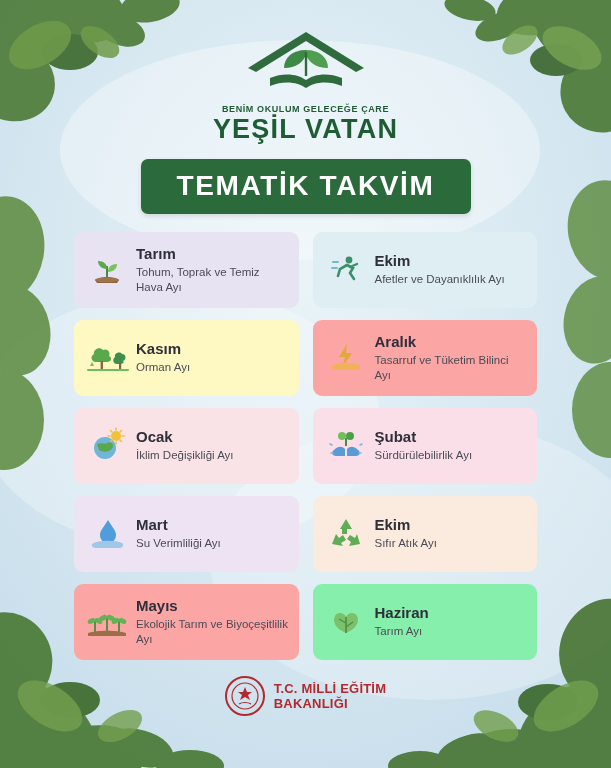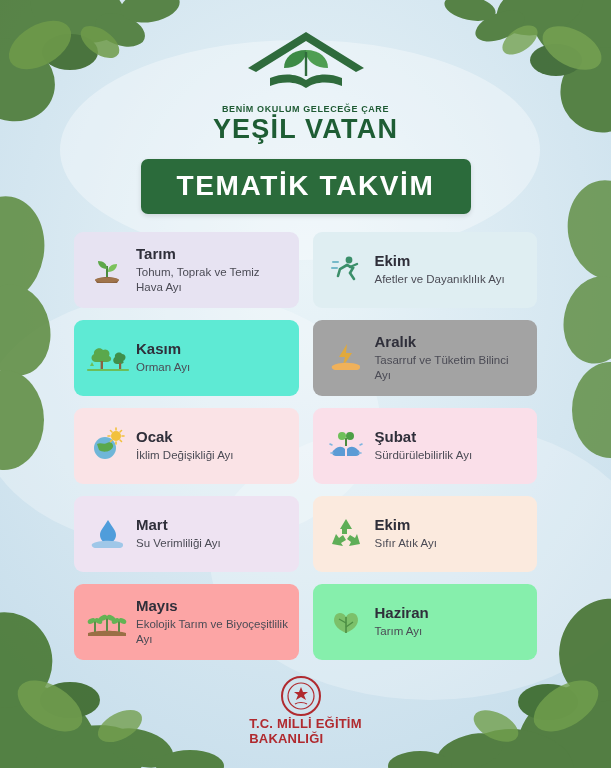--- a/index.html
+++ b/index.html
@@ -79,21 +79,20 @@
   .card .m-desc {
     font-size: 11.5px; color: #4b4b55; line-height: 1.28;
   }
 
   
   .footer {
     margin-top: 16px;
     display: flex;
     align-items: center;
     justify-content: center;
-    flex-direction: column;
   }
   .seal {
     width: 40px; height: 40px; border-radius: 50%;
     border: 2px solid #b02a2f;
     display: flex; align-items: center; justify-content: center;
     margin-right: 9px;
   }
   .ministry {
     color: #b02a2f; font-weight: bold; font-size: 13px; line-height: 1.18;
     letter-spacing: .2px;
@@ -230,36 +229,36 @@
           <path d="M24 17 L31 14" stroke="#3b8f6a" stroke-width="2.4" fill="none" stroke-linecap="round"></path>
           <path d="M7 12 L12 12 M6 18 L11 18" stroke="#75b9c9" stroke-width="2" stroke-linecap="round"></path>
         </svg>
       </span>
       <span class="txt">
         <span class="m-title" style="display:block">Ekim</span>
         <span class="m-desc" style="display:block">Afetler ve Dayanıklılık Ayı</span>
       </span>
     </div>
 
-    <div class="card" style="background:#5eead4">
+    <div class="card" style="background:#fef9c3">
       <svg class="ic" width="46" height="40" viewBox="0 0 46 40">
         <path d="M12 24 C7 24 6 18 10 16 C9 11 16 8 19 12 C23 10 27 14 25 18 C29 20 27 24 23 24 Z" fill="#5aa84c"></path>
         <rect x="16.6" y="23" width="2.4" height="8" fill="#8a6240"></rect>
         <path d="M33 26 C29 26 28 21 31 19 C30 15 36 13 38 16 C42 16 43 21 39 23 C41 25 38 26 36 26 Z" fill="#3f8f4a"></path>
         <rect x="35" y="25" width="2.2" height="7" fill="#8a6240"></rect>
         <path d="M4 32 L44 32" stroke="#6cbf5a" stroke-width="2.2" stroke-linecap="round"></path>
         <path d="M6 28 l2 -4 2 4 z" fill="#6cbf5a"></path>
       </svg>
       <span class="txt">
         <span class="m-title" style="display:block">Kasım</span>
         <span class="m-desc" style="display:block">Orman Ayı</span>
       </span>
     </div>
 
-    <div class="card" style="background:#a3a3a3">
+    <div class="card" style="background:#fca5a5">
       <span class="ic">
         <svg width="40" height="40" viewBox="0 0 40 40">
           <path d="M21 6 L13 19 L19 19 L16 30 L26 15 L20 15 Z" fill="#e0a93c"></path>
           <path d="M6 28 C12 24 26 24 33 27 C35 28 34 32 31 32 L10 32 C7 32 5 30 6 28 Z" fill="#f0b15a"></path>
         </svg>
       </span>
       <span class="txt">
         <span class="m-title" style="display:block">Aralık</span>
         <span class="m-desc" style="display:block">Tasarruf ve Tüketim Bilinci Ayı</span>
       </span>

